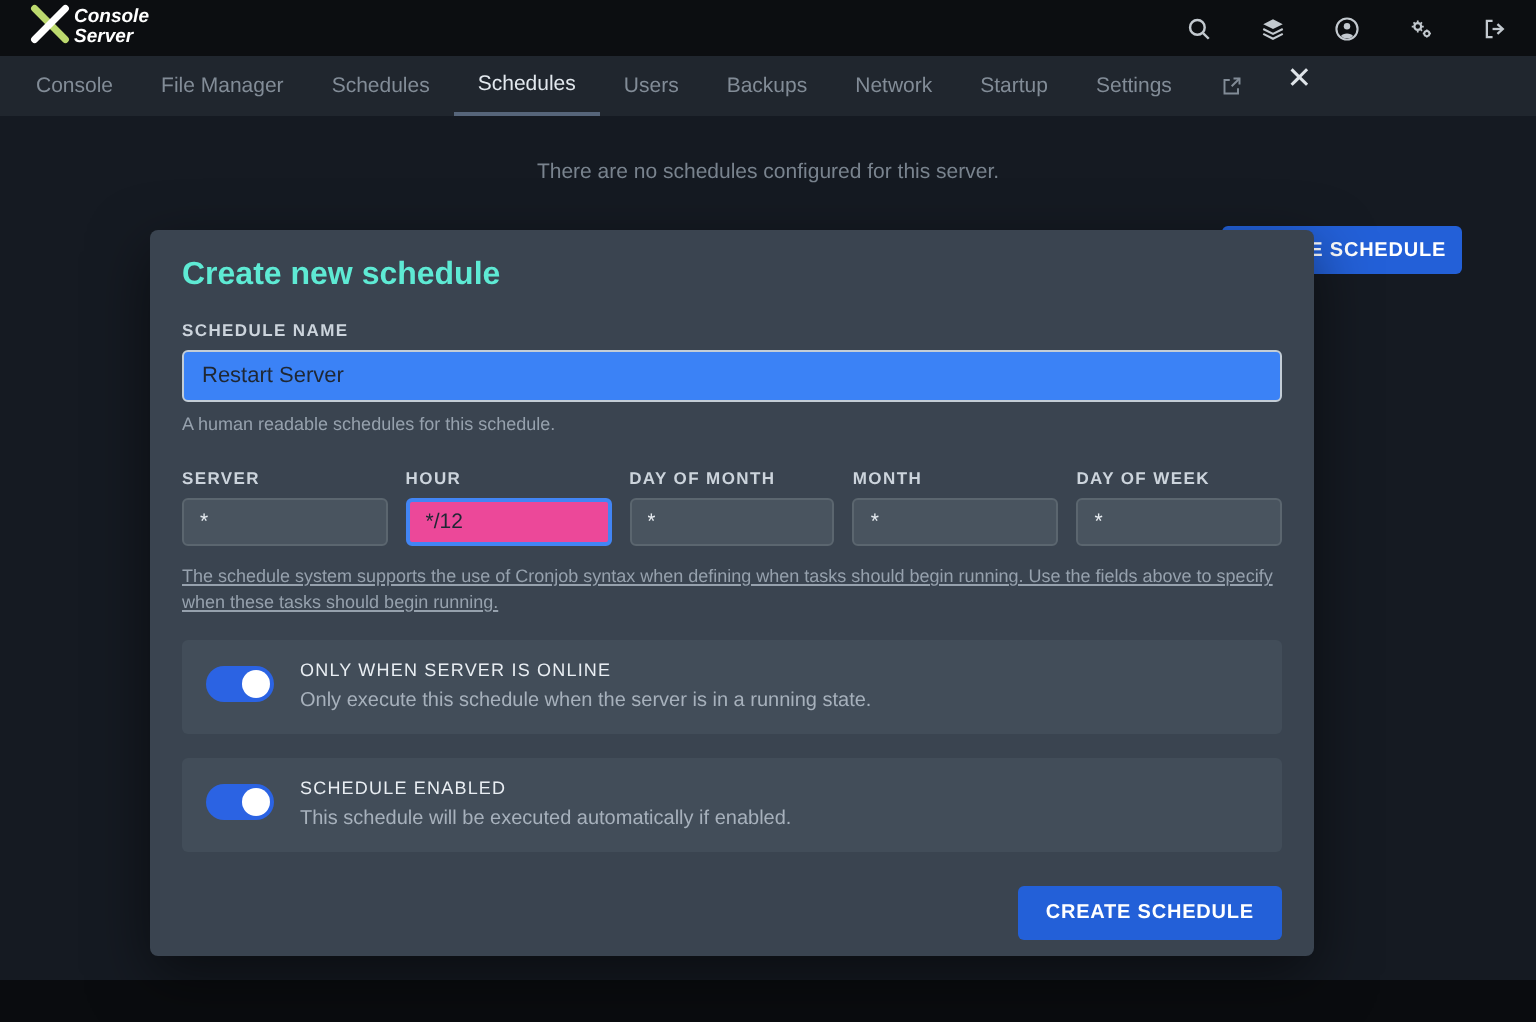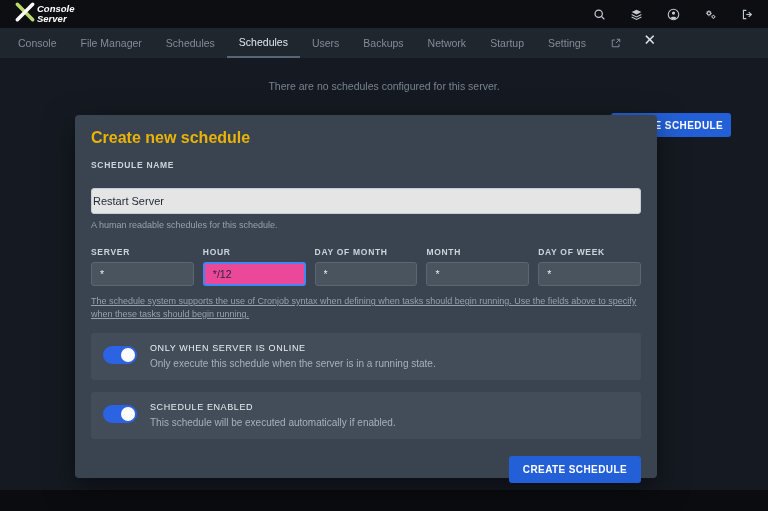--- a/index.html
+++ b/index.html
@@ -46,30 +46,29 @@
     display:flex; align-items:center; justify-content:center;
     font-family:"Liberation Sans", sans-serif;
   }
   .bottom-strip{ position:absolute; bottom:0; left:0; right:0; height:21px; background:#0a0c0f; z-index:1; }
   
   .modal{
     position:absolute; left:75px; top:115px; width:582px; height:363px;
     background:#3a4450; border-radius:4px; padding:14px 16px; z-index:10;
     box-shadow:0 10px 30px rgba(0,0,0,0.5);
   }
-  .modal-title{ color:#eab308; font-size:16px; font-weight:bold; }
+  .modal-title{ color:#5eead4; font-size:16px; font-weight:bold; }
   .form-label{
     font-size:8.5px; font-weight:bold; color:#ccd4dc;
     letter-spacing:0.7px; margin:13px 0 5px;
   }
   .name-input{
-    width:100%; height:26px; background:#e5e5e5; border:1px solid #c3cdd6;
-    border-radius:3px; font-size:11px; padding:0 1px; color:#1f2733;
-    font-family:"Liberation Sans", sans-serif;
-    margin-top:13px;
+    width:100%; height:26px; background:#3b82f6; border:1px solid #c3cdd6;
+    border-radius:3px; font-size:11px; padding:0 9px; color:#1f2733;
+    font-family:"Liberation Sans", sans-serif;
   }
   .help{ font-size:9px; color:#96a1ad; margin-top:5px; line-height:13px; }
   .cron-row{ display:flex; gap:9px; margin-top:2px; }
   .cron-col{ flex:1; }
   .cron-input{
     width:100%; height:24px; border-radius:3px; font-size:10.5px; padding:0 8px;
     background:#49545f; border:1px solid #5b666f; color:#e6ebf0;
     font-family:"Liberation Sans", sans-serif;
   }
   .cron-input.focused{ background:#ec4899; border:2px solid #4285f4; color:#1f2733; }

